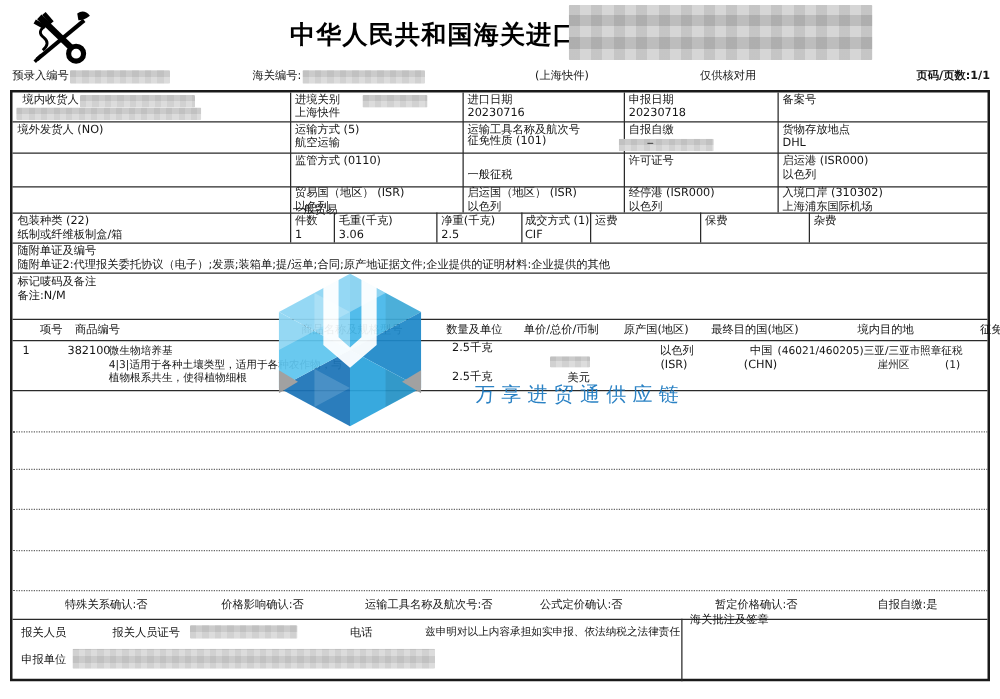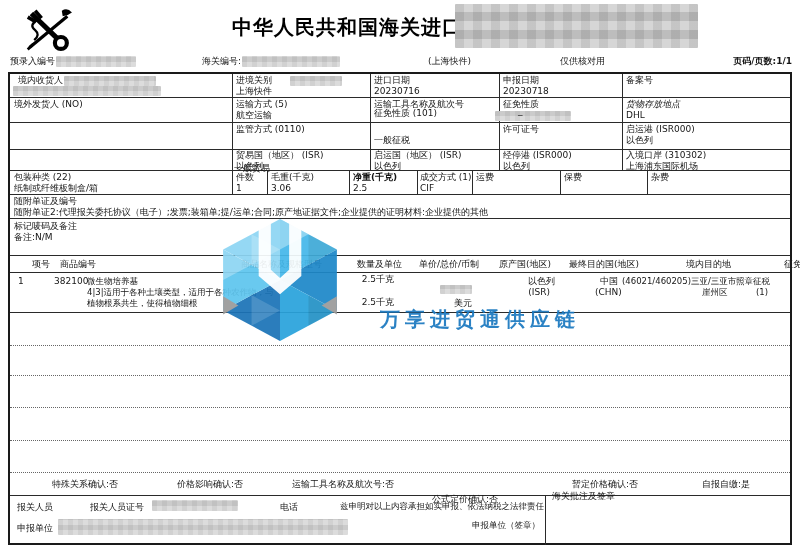--- a/index.html
+++ b/index.html
@@ -22,21 +22,21 @@
   .hd{position:absolute;left:0;right:0;height:0;border-top:1px dotted #666;}
   .vl{position:absolute;width:0;border-left:1px solid #2a2a2a;}
   .title{position:absolute;left:180px;top:14px;width:440px;text-align:center;
          font-family:"Liberation Serif","DejaVu Serif",serif;
          font-size:20px;font-weight:700;letter-spacing:1px;color:#000;}
   .wm{position:absolute;left:214px;top:218px;width:420px;height:132px;z-index:5;
       opacity:0.93;pointer-events:none;}
   .wm-brand{position:absolute;left:132px;top:24px;font-size:53px;font-weight:700;
       letter-spacing:-2px;color:#ffffff;-webkit-text-stroke:2.5px #1b79c0;
       font-family:"Liberation Sans",sans-serif;}
-  .wm-slogan{position:absolute;left:166px;top:88px;font-size:20px;font-weight:700;
+  .wm-slogan{position:absolute;left:166px;top:88px;font-size:16px;font-weight:400;
       letter-spacing:5px;color:#1b79c0;white-space:nowrap;}
   .gh{position:absolute;font-size:9px;line-height:11px;white-space:nowrap;
       text-align:right;color:#151515;}
 </style>
 </head>
 <body>
 
 <div class="page">
 
   <div style="position:absolute;left:20px;top:8px;width:56px;height:46px;">
@@ -103,24 +103,24 @@
     <span class="t" style="left:364px;top:1px;">进口日期</span>
     <span class="t" style="left:364px;top:12px;">20230716</span>
     <span class="t" style="left:493px;top:1px;">申报日期</span>
     <span class="t" style="left:493px;top:12px;">20230718</span>
     <span class="t" style="left:616px;top:1px;">备案号</span>
 
     <span class="t" style="left:4px;top:25px;">境外发货人 (NO)</span>
     <span class="t" style="left:226px;top:25px;">运输方式 (5)</span>
     <span class="t" style="left:226px;top:36px;">航空运输</span>
     <span class="t" style="left:364px;top:25px;">运输工具名称及航次号</span>
-    <span class="t" style="left:493px;top:25px;">征免性质</span>
+    <span class="t" style="left:493px;top:25px;">自报自缴</span>
     <div class="b" style="left:485px;top:37px;width:76px;height:10px;"></div>
     <span class="t" style="left:508px;top:32px;z-index:2;">_</span>
-    <span class="t" style="left:616px;top:25px;font-style:italic;">货物存放地点</span>
+    <span class="t" style="left:616px;top:25px;">货物存放地点</span>
     <span class="t" style="left:616px;top:36px;">DHL</span>
 
     <span class="t" style="left:226px;top:50px;">监管方式 (0110)</span>
     <span class="t" style="left:224px;top:61px;margin-top:28px;">一般贸易</span>
     <span class="t" style="left:364px;top:34px;">征免性质 (101)</span>
     <span class="t" style="left:364px;top:61px;">一般征税</span>
     <span class="t" style="left:493px;top:50px;">许可证号</span>
     <span class="t" style="left:616px;top:50px;">启运港 (ISR000)</span>
     <span class="t" style="left:616px;top:61px;">以色列</span>
 
@@ -132,21 +132,21 @@
     <span class="t" style="left:493px;top:87px;">以色列</span>
     <span class="t" style="left:616px;top:76px;">入境口岸 (310302)</span>
     <span class="t" style="left:616px;top:87px;">上海浦东国际机场</span>
 
     <span class="t" style="left:4px;top:98px;">包装种类 (22)</span>
     <span class="t" style="left:4px;top:109px;">纸制或纤维板制盒/箱</span>
     <span class="t" style="left:226px;top:98px;">件数</span>
     <span class="t" style="left:226px;top:109px;">1</span>
     <span class="t" style="left:261px;top:98px;">毛重(千克)</span>
     <span class="t" style="left:261px;top:109px;">3.06</span>
-    <span class="t" style="left:343px;top:98px;font-weight:bold;">净重(千克)</span>
+    <span class="t" style="left:343px;top:98px;">净重(千克)</span>
     <span class="t" style="left:343px;top:109px;">2.5</span>
     <span class="t" style="left:410px;top:98px;">成交方式 (1)</span>
     <span class="t" style="left:410px;top:109px;">CIF</span>
     <span class="t" style="left:466px;top:98px;">运费</span>
     <span class="t" style="left:554px;top:98px;">保费</span>
     <span class="t" style="left:641px;top:98px;">杂费</span>
 
     <span class="t" style="left:4px;top:122px;">随附单证及编号</span>
     <span class="t" style="left:4px;top:133px;">随附单证2:代理报关委托协议（电子）;发票;装箱单;提/运单;合同;原产地证据文件;企业提供的证明材料:企业提供的其他</span>
 
@@ -177,30 +177,29 @@
     <span class="t" style="left:590px;top:202px;">中国</span>
     <span class="t" style="left:585px;top:213px;">(CHN)</span>
     <span class="t sm" style="left:612px;top:202px;">(46021/460205)三亚/三亚市</span>
     <span class="t sm" style="left:692px;top:213px;">崖州区</span>
     <span class="t sm" style="left:726px;top:202px;">照章征税</span>
     <span class="t sm" style="left:746px;top:213px;">(1)</span>
 
     <span class="t" style="left:42px;top:405px;">特殊关系确认:否</span>
     <span class="t" style="left:167px;top:405px;">价格影响确认:否</span>
     <span class="t" style="left:282px;top:405px;">运输工具名称及航次号:否</span>
-    <span class="t" style="left:422px;top:405px;margin-top:15px;">公式定价确认:否</span>
+    <span class="t" style="left:422px;top:405px;">公式定价确认:否</span>
     <span class="t" style="left:562px;top:405px;">暂定价格确认:否</span>
     <span class="t" style="left:692px;top:405px;">自报自缴:是</span>
 
     <span class="t" style="left:7px;top:428px;">报关人员</span>
     <span class="t" style="left:80px;top:428px;">报关人员证号</span>
     <div class="b" style="left:142px;top:426px;width:86px;height:11px;"></div>
     <span class="t" style="left:270px;top:428px;">电话</span>
     <span class="t sm rt" style="left:330px;top:427px;width:200px;">兹申明对以上内容承担如实申报、依法纳税之法律责任</span>
-    <span class="t sm rt" style="left:330px;top:446px;width:200px;">申报单位（签章）</span>
     <span class="t" style="left:7px;top:449px;">申报单位</span>
     <div class="b" style="left:48px;top:445px;width:290px;height:16px;"></div>
     <span class="t" style="left:542px;top:417px;">海关批注及签章</span>
   </div>
 
   <div class="wm">
     <div style="position:absolute;left:0;top:0;">
       <svg width="132" height="124" viewBox="0 0 130 120">
         <polygon points="65,0 121,30 65,60" fill="#45b8ea"></polygon>
         <polygon points="121,30 121,90 65,60" fill="#1e88c9"></polygon>

